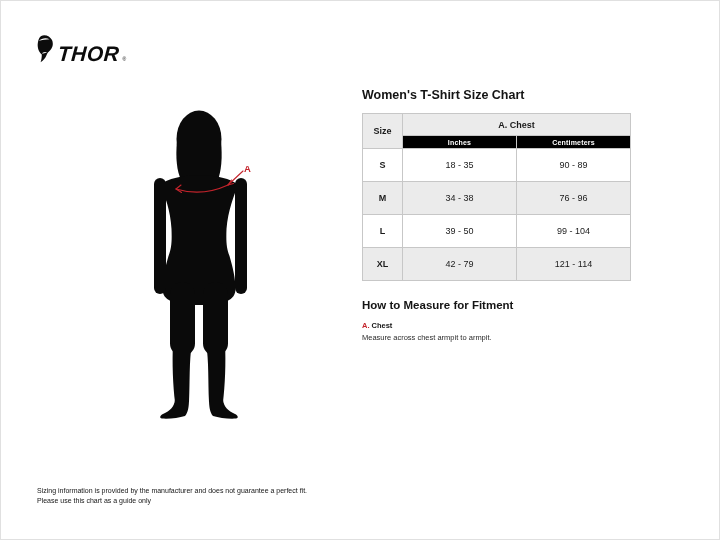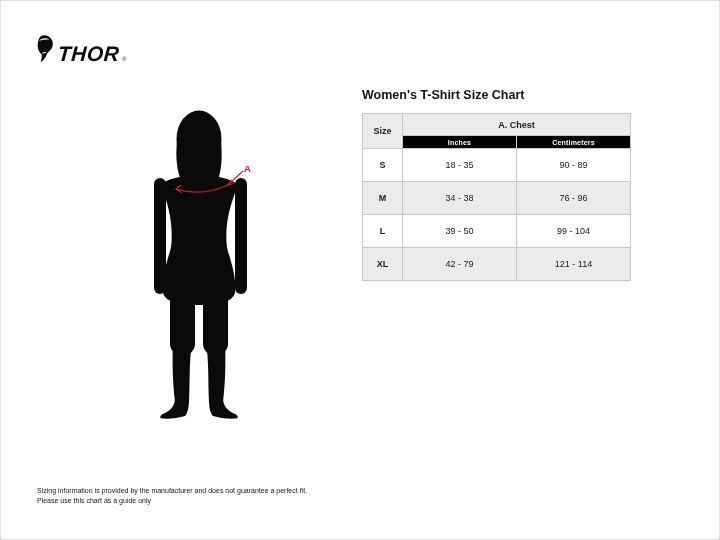--- a/index.html
+++ b/index.html
@@ -145,20 +145,29 @@
           <td>99 - 104</td>
         </tr>
         <tr class="stripe">
           <td class="size">XL</td>
           <td>42 - 79</td>
           <td>121 - 114</td>
         </tr>
       </tbody>
     </table>
 
+    <section class="measure">
+      <h2 class="measure-heading">How to Measure for Fitment</h2>
+      <div class="m-item">
+        <div class="m-label">
+          <span class="m-letter">A.</span><span class="m-name">Chest</span>
+        </div>
+        <p class="m-instruction">Measure across chest armpit to armpit.</p>
+      </div>
+    </section>
   </div>
 
   <footer class="disclaimer">
     <div>Sizing information is provided by the manufacturer and does not guarantee a perfect fit.</div>
     <div>Please use this chart as a guide only</div>
   </footer>
 
 </div>
 
 </body></html>

